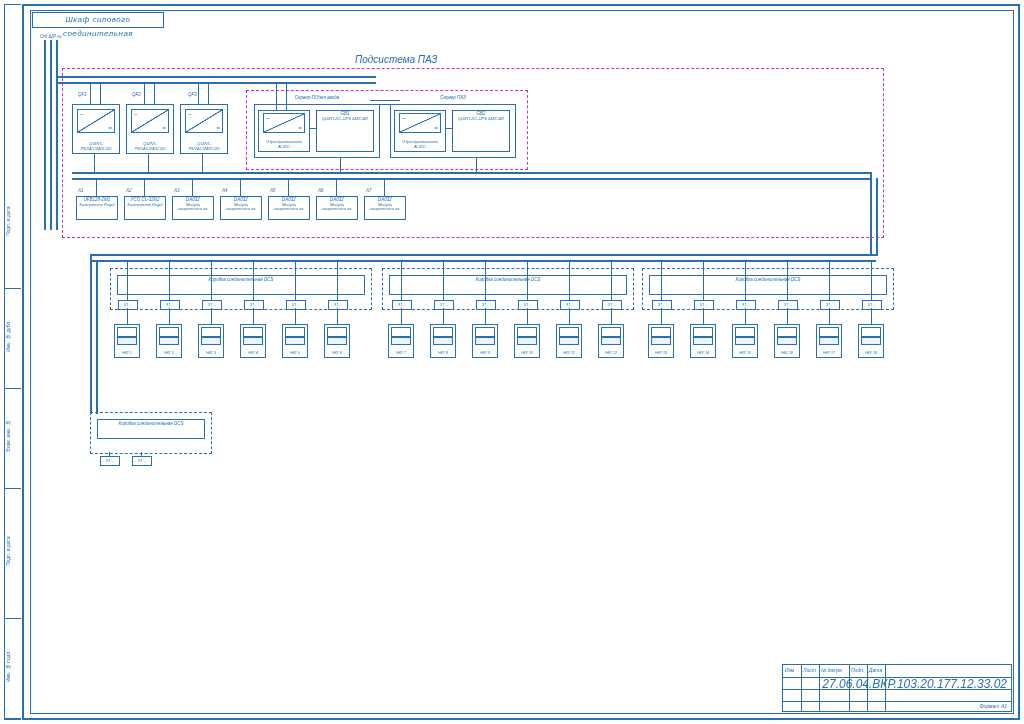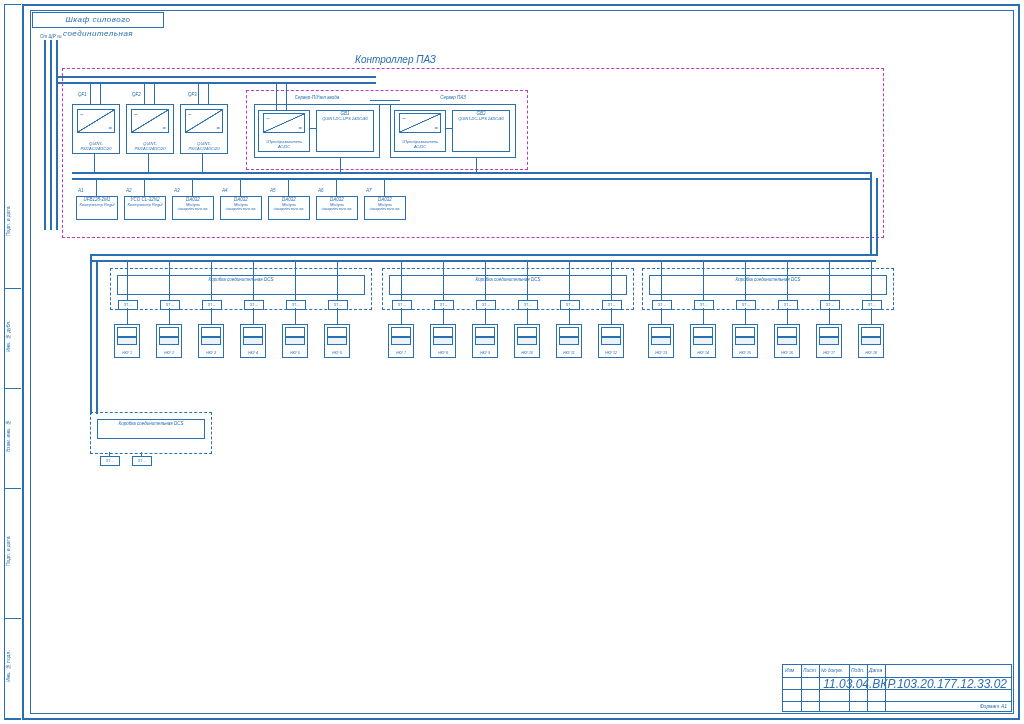--- a/index.html
+++ b/index.html
@@ -271,21 +271,21 @@
 
   <div class="note" style="left:40px; top:34px;">От ЩР №</div>
 
   <div class="v2" style="left:44px; top:40px; height:190px;"></div>
   <div class="v2" style="left:50px; top:40px; height:190px;"></div>
   <div class="v2" style="left:56px; top:40px; height:190px;"></div>
 
   <div class="h2" style="left:56px; top:76px; width:320px;"></div>
   <div class="h2" style="left:56px; top:82px; width:320px;"></div>
 
-  <div class="subsystem-label" style="left:355px; top:54px;">Контроллер ПАЗ</div>
+  <div class="subsystem-label" style="left:355px; top:54px;">Подсистема ПАЗ</div>
 
   <div class="dashed" style="left:62px; top:68px; width:820px; height:168px;"></div>
 
   <div class="dashed" style="left:246px; top:90px; width:280px; height:78px;"></div>
 
   <div class="note" style="left:78px; top:92px;">QF1</div>
   <div class="note" style="left:132px; top:92px;">QF2</div>
   <div class="note" style="left:188px; top:92px;">QF3</div>
 
   <div class="conv" style="left:72px; top:104px; width:48px; height:50px;">
@@ -602,21 +602,21 @@
 
   <div class="tblock">
     <div class="row" style="top:12px;"></div>
     <div class="row" style="top:24px;"></div>
     <div class="row" style="top:36px;"></div>
     <div class="col" style="left:18px;"></div>
     <div class="col" style="left:36px;"></div>
     <div class="col" style="left:66px;"></div>
     <div class="col" style="left:84px;"></div>
     <div class="col" style="left:102px;"></div>
-    <div class="big">11.03.04.ВКР.103.20.177.12.33.02</div>
+    <div class="big">27.06.04.ВКР.103.20.177.12.33.02</div>
     <div class="small" style="left:2px; top:2px;">Изм</div>
     <div class="small" style="left:20px;top:2px;">Лист</div>
     <div class="small" style="left:38px;top:2px;">№ докум.</div>
     <div class="small" style="left:68px;top:2px;">Подп.</div>
     <div class="small" style="left:86px;top:2px;">Дата</div>
     <div class="small" style="right:4px; bottom:2px;">Формат А1</div>
   </div>
 
 </div>
 

